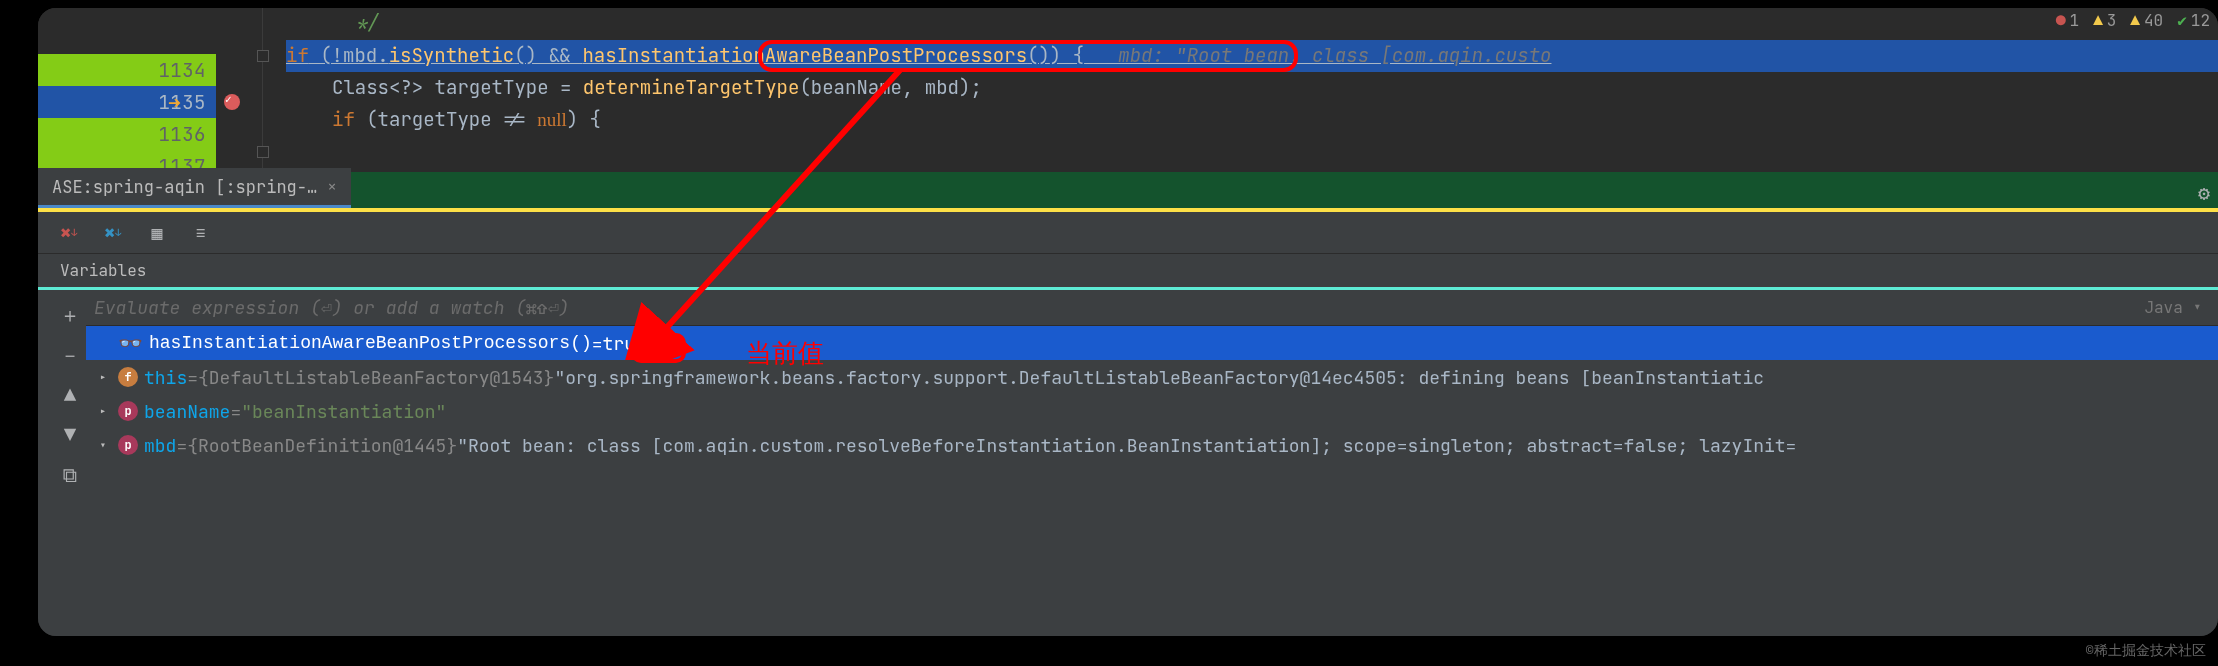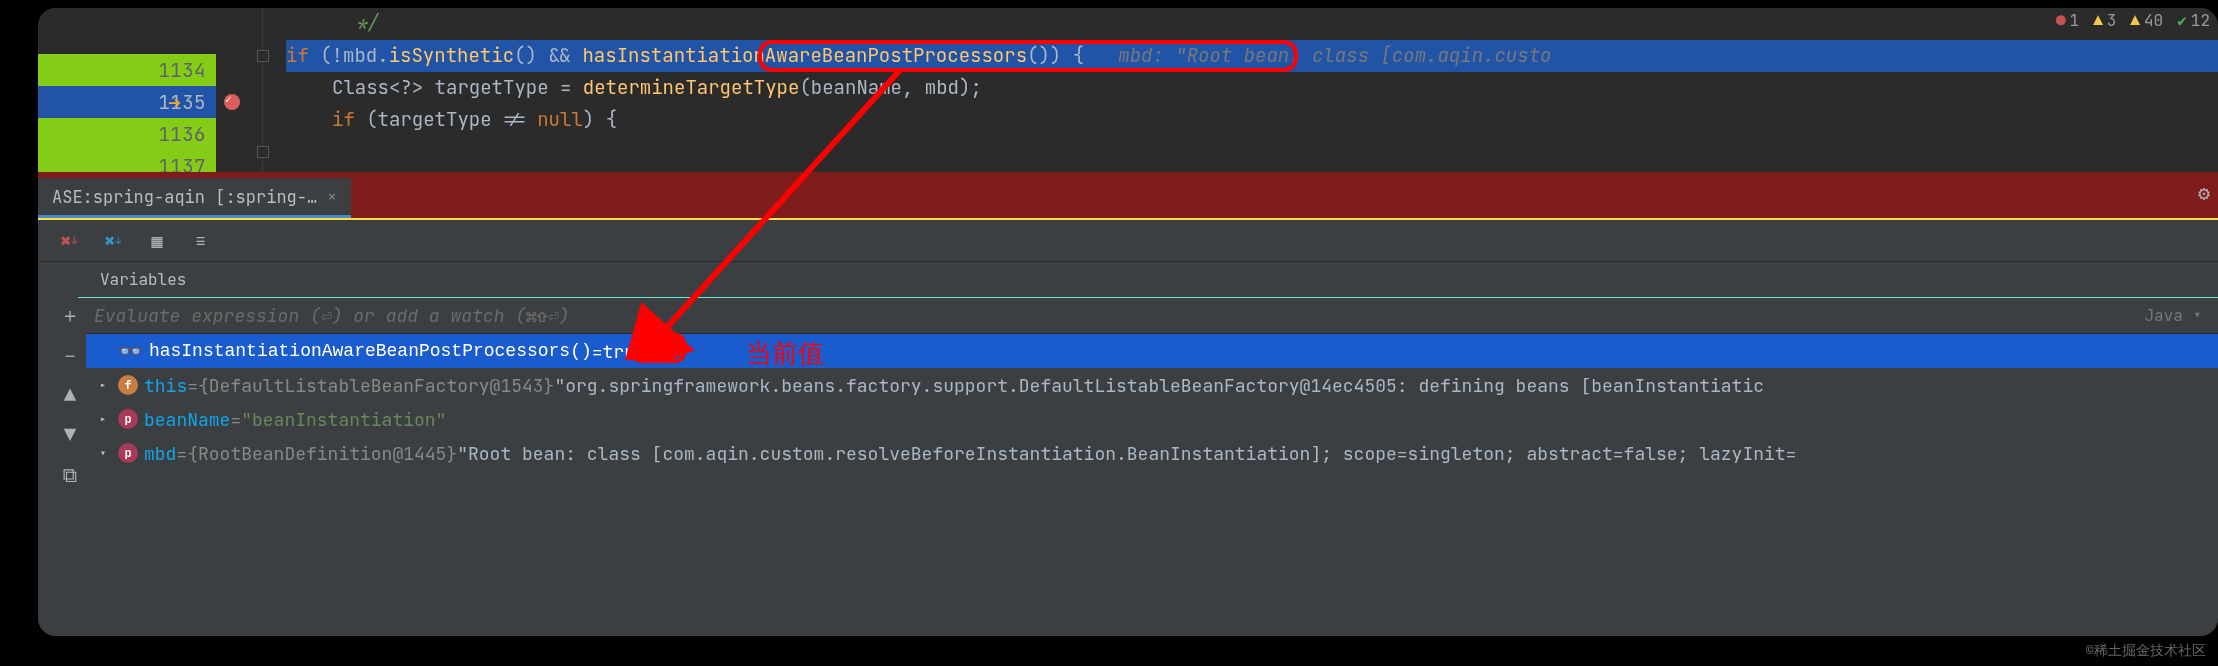--- a/index.html
+++ b/index.html
@@ -87,26 +87,26 @@
 .code-lines {
   flex: 1;
   padding-left: 70px;
 }
 .code-line {
   height: 32px;
   line-height: 32px;
   white-space: pre;
   font-size: 19px;
 }
-.hl-line { background: #2154a6; }
+.hl-line { background: #2154a6; text-decoration: underline; }
 .kw { color: #cc7832; }
 .meth { color: #ffc66d; }
 .cmt { color: #629755; font-style: italic; }
 .inlay { color: #787878; font-style: italic; }
-.null { color: #cc7832; }
+.null { color: #cc7832; font-family: Liberation Serif, serif; }
 .highlight-box {
   position: absolute;
   border: 4px solid #ff0000;
   border-radius: 14px;
   pointer-events: none;
 }
 .status-icons {
   position: absolute;
   top: 2px;
   right: 8px;
@@ -119,25 +119,25 @@
 .tri-y { color: #f2c94c; }
 .tri-g { color: #4caf50; }
 
 .debug-panel {
   flex: 1;
   background: #3c3f41;
   display: flex;
   flex-direction: column;
 }
 .tab-bar {
-  height: 48px;
-  background: #7f1d1d;
+  height: 40px;
+  background: #14532d;
   display: flex;
   align-items: flex-end;
-  border-bottom: 2px solid #fde047;
+  border-bottom: 4px solid #fde047;
   position: relative;
 }
 .tab {
   height: 40px;
   padding: 0 14px;
   display: flex;
   align-items: center;
   font-size: 17px;
   color: #bbb;
   border-bottom: 3px solid #4a88c7;
@@ -165,22 +165,21 @@
 .tool-icon.red { color: #c75450; }
 .tool-icon.blue { color: #3592c4; }
 
 .vars-header {
   height: 36px;
   padding-left: 22px;
   display: flex;
   align-items: center;
   font-size: 16px;
   color: #bbb;
-  border-bottom: 1px solid #5eead4;
-  margin-left: 40px;
+  border-bottom: 3px solid #5eead4;
 }
 
 .left-rail {
   position: absolute;
   left: 0;
   top: 292px;
   width: 64px;
   display: flex;
   flex-direction: column;
   align-items: center;

